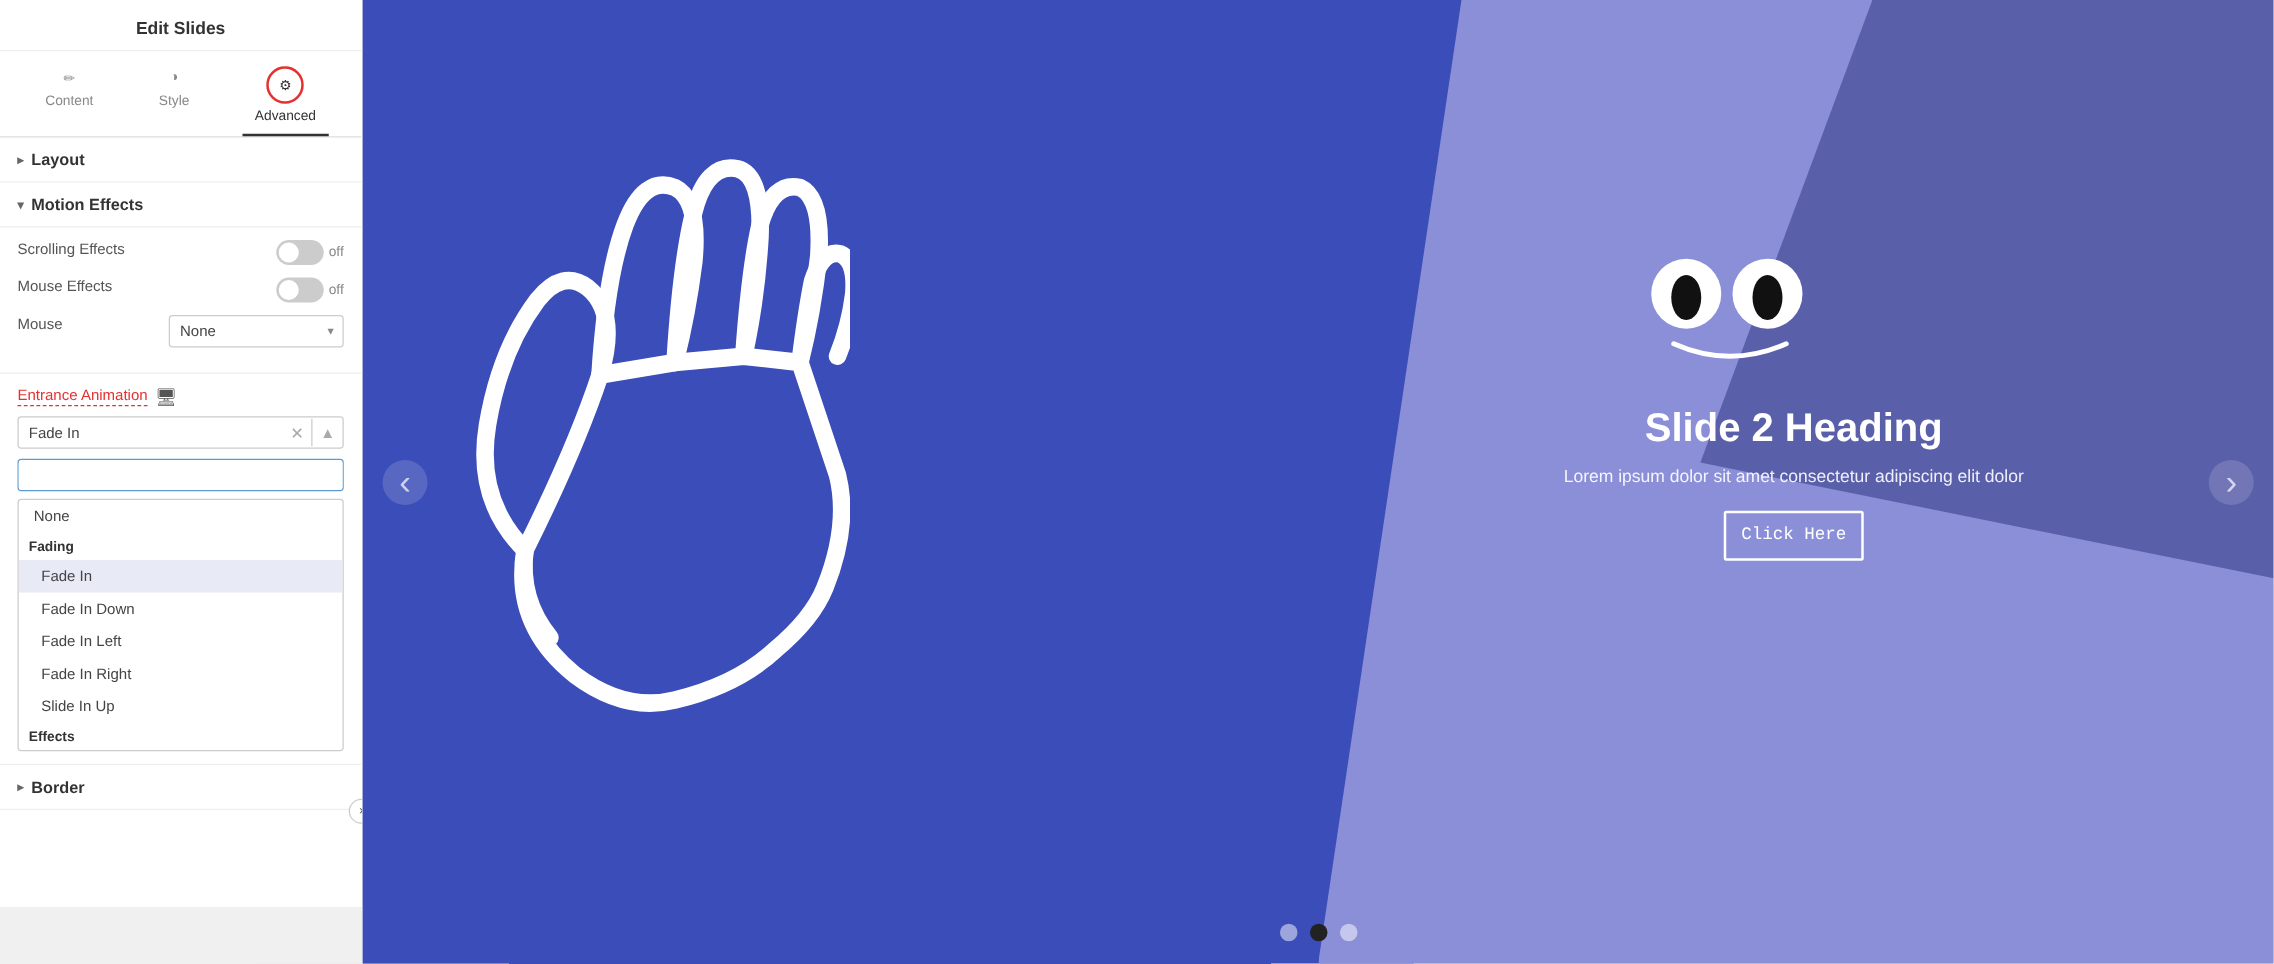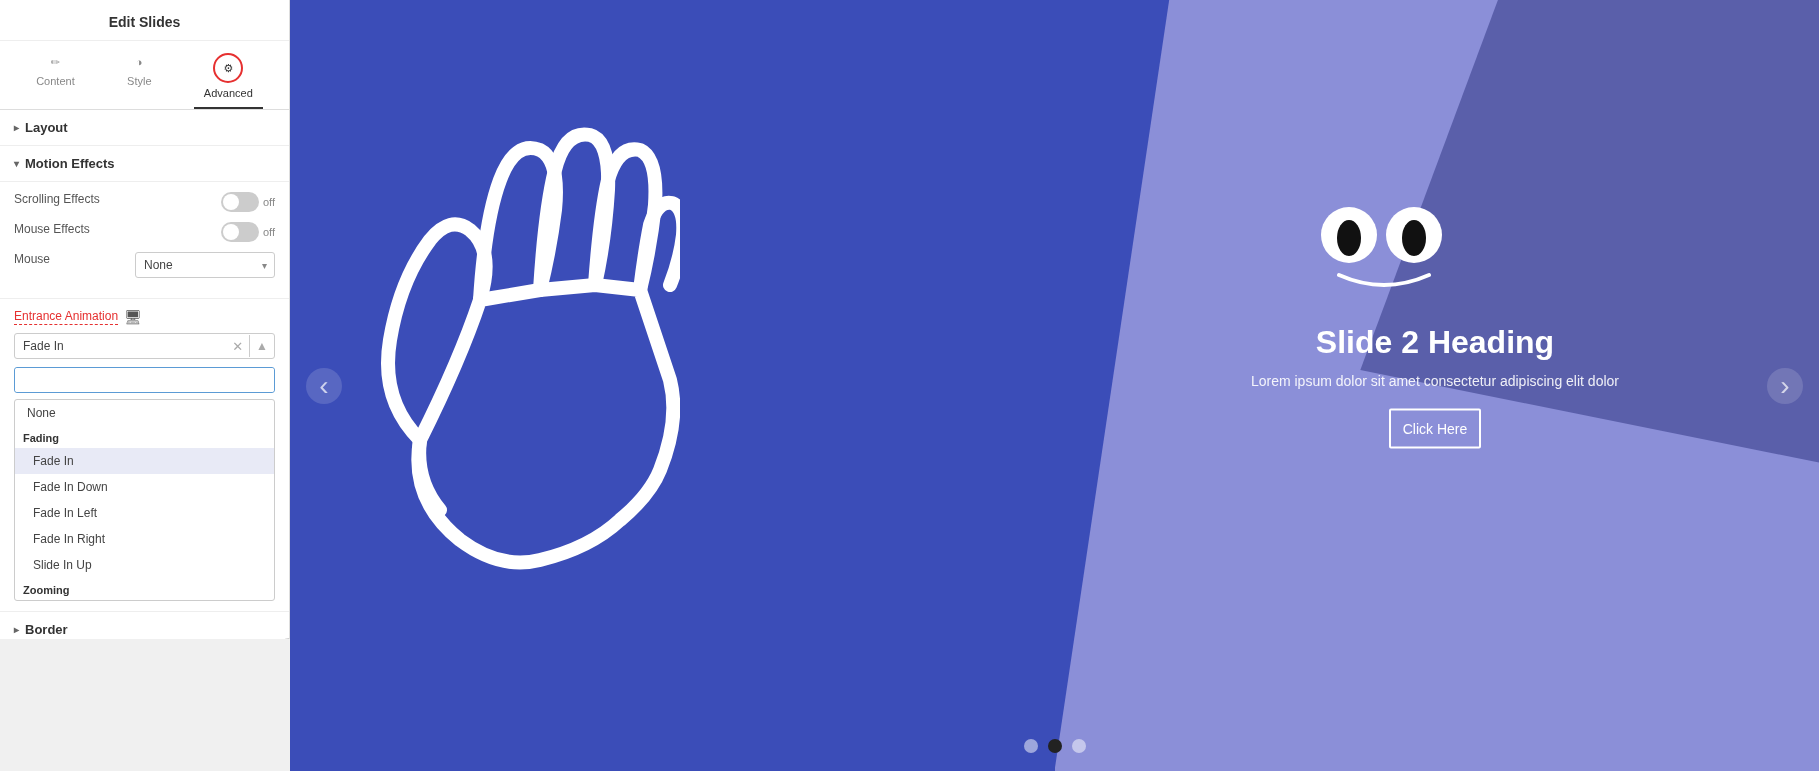--- a/index.html
+++ b/index.html
@@ -7,21 +7,21 @@
 
     
     .left-panel {
       width: 290px;
       min-width: 290px;
       background: #fff;
       display: flex;
       flex-direction: column;
       border-right: 1px solid #ddd;
       overflow-y: auto;
-      height: 639px;
+      height: 725px;
     }
 
     .panel-title {
       text-align: center;
       font-size: 14px;
       font-weight: 600;
       color: #333;
       padding: 14px 0 10px;
       border-bottom: 1px solid #eee;
     }
@@ -349,20 +349,21 @@
     .slide-btn {
       display: inline-block;
       padding: 10px 12px;
       border: 2px solid #fff;
       color: #fff;
       font-size: 14px;
       font-weight: 500;
       background: transparent;
       cursor: pointer;
       border-radius: 2px;
+      font-family: Liberation Mono, monospace;
     }
 
     
     .slider-arrow {
       position: absolute;
       top: 50%;
       transform: translateY(-50%);
       font-size: 28px;
       color: rgba(255,255,255,0.7);
       cursor: pointer;
@@ -513,21 +514,21 @@
 
       <div class="dropdown-item">None</div>
 
       <div class="dropdown-group-label">Fading</div>
       <div class="dropdown-item sub active">Fade In</div>
       <div class="dropdown-item sub">Fade In Down</div>
       <div class="dropdown-item sub">Fade In Left</div>
       <div class="dropdown-item sub">Fade In Right</div>
       <div class="dropdown-item sub">Slide In Up</div>
 
-      <div class="dropdown-group-label">Zooming</div>
+      <div class="dropdown-group-label">Effects</div>
     </div>
   </div>
 
   <div class="section-header">
     <span class="arrow">▸</span>
     <span>Border</span>
   </div>
 
   <div style="position:relative; height:1px;">
     <div class="panel-collapse-btn">›</div>

